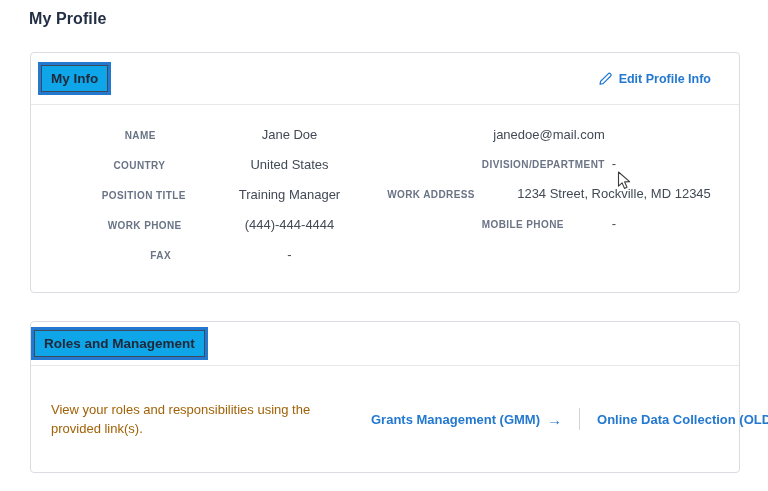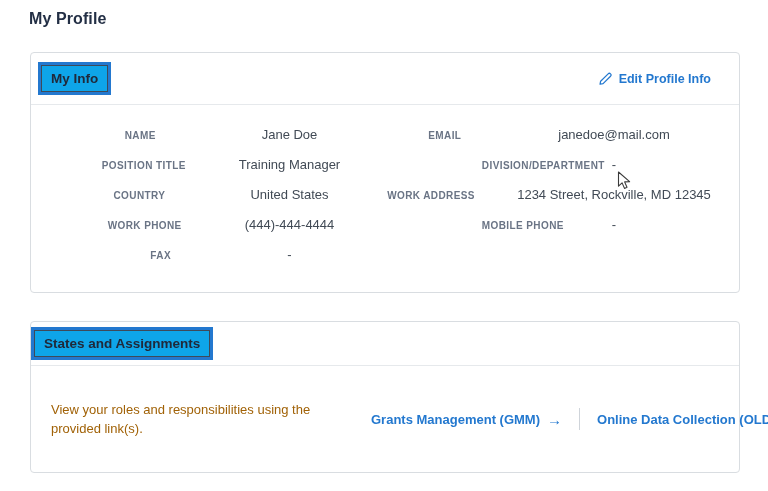--- a/index.html
+++ b/index.html
@@ -146,60 +146,59 @@
         <span>Edit Profile Info</span>
       </a>
     </div>
     <div class="card-body-info">
       <div class="col-left">
         <div class="field-row">
           <span class="field-label">NAME</span>
           <span class="field-value">Jane Doe</span>
         </div>
         <div class="field-row">
+          <span class="field-label">COUNTRY</span>
+          <span class="field-value">United States</span>
+        </div>
+        <div class="field-row">
           <span class="field-label">POSITION TITLE</span>
           <span class="field-value">Training Manager</span>
         </div>
         <div class="field-row">
-          <span class="field-label">COUNTRY</span>
-          <span class="field-value">United States</span>
-        </div>
-        <div class="field-row">
           <span class="field-label">WORK PHONE</span>
           <span class="field-value">(444)-444-4444</span>
         </div>
         <div class="field-row">
           <span class="field-label">FAX</span>
           <span class="field-value">-</span>
         </div>
       </div>
       <div class="col-right">
         <div class="field-row">
-          <span class="field-label">EMAIL</span>
           <span class="field-value">janedoe@mail.com</span>
         </div>
         <div class="field-row">
           <span class="field-label">DIVISION/DEPARTMENT</span>
           <span class="field-value">-</span>
         </div>
         <div class="field-row">
           <span class="field-label">WORK ADDRESS</span>
           <span class="field-value">1234 Street, Rockville, MD 12345</span>
         </div>
         <div class="field-row">
           <span class="field-label">MOBILE PHONE</span>
           <span class="field-value">-</span>
         </div>
       </div>
     </div>
   </div>
 
   <div class="card card-2">
     <div class="card-header">
-      <span class="section-title">States and Assignments</span>
+      <span class="section-title">Roles and Management</span>
     </div>
     <div class="card-body-roles">
       <div class="roles-desc">View your roles and responsibilities using the provided link(s).</div>
       <div class="roles-links">
         <a class="role-link">
           <span>Grants Management (GMM)</span>
           <span class="arrow">→</span>
         </a>
         <span class="link-separator"></span>
         <a class="role-link">

